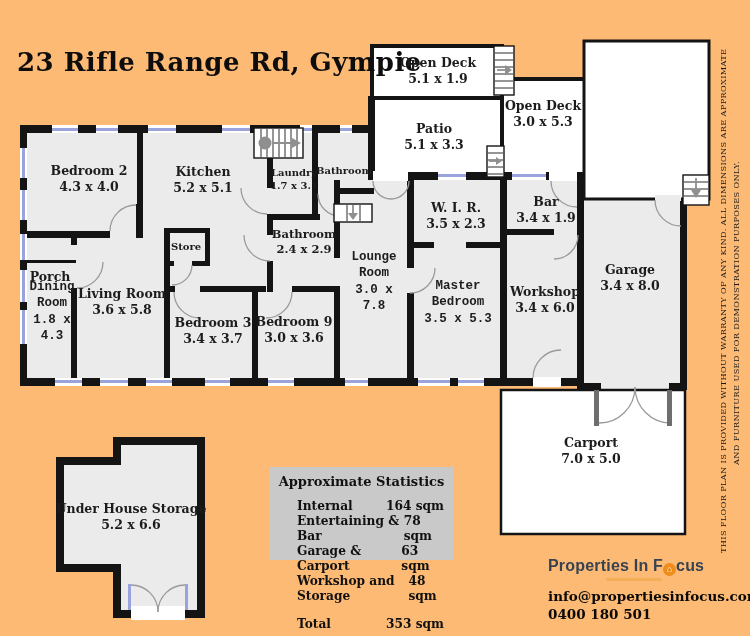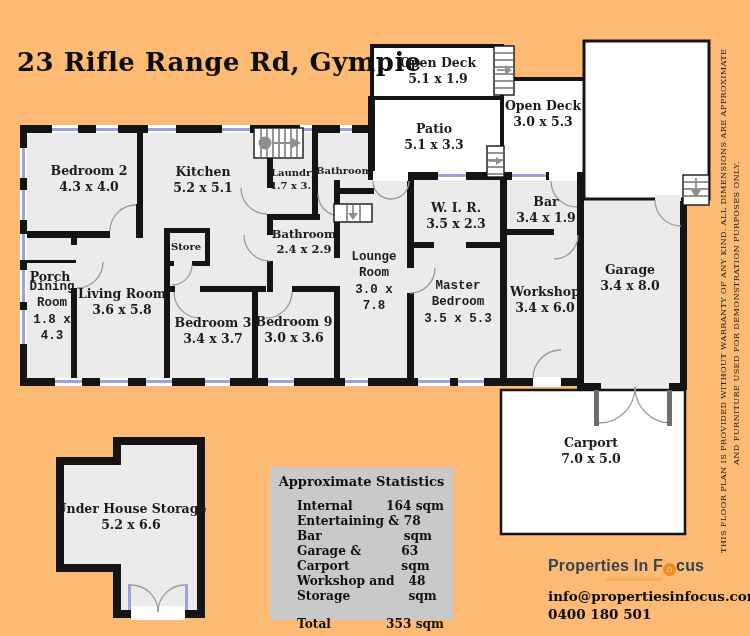--- a/index.html
+++ b/index.html
@@ -5,21 +5,21 @@
   html,body{margin:0;padding:0;background:#ffffff;}
   #stage{position:relative;width:750px;height:636px;background:#fdba74;overflow:hidden;
          font-family:"DejaVu Serif",serif;}
   svg.plan{position:absolute;left:0;top:0;}
   .page-title{position:absolute;left:17px;top:47px;font-size:26px;font-weight:700;
               color:#0d0d0d;letter-spacing:.5px;}
   .rlabel{position:absolute;transform:translate(-50%,-50%);text-align:center;
           font-weight:700;color:#1c1c1c;font-size:12.5px;line-height:1.3;white-space:nowrap;}
   .rlabel.wrap{white-space:normal;font-family:Liberation Mono, monospace;}
   .rlabel.sm{font-size:10px;}
-  .stats{position:absolute;left:270px;top:467px;width:183px;height:153px;background:#c9c9c9;
+  .stats{position:absolute;left:270px;top:467px;width:183px;height:93px;background:#c9c9c9;
          color:#111;}
   .stats-title{text-align:center;font-weight:700;font-size:13px;margin-top:7px;}
   .srow{display:flex;justify-content:space-between;padding:0 9px 0 27px;font-weight:700;
         font-size:12.2px;line-height:15px;}
   .srow.first{margin-top:10px;}
   .srow.total{margin-top:13px;}
   .disclaimer{position:absolute;left:730px;top:313px;width:480px;
               transform:translate(-50%,-50%) rotate(-90deg);text-align:center;
               font-size:8.2px;letter-spacing:.35px;color:#1a1a1a;line-height:1.55;
               white-space:nowrap;font-weight:500;}

